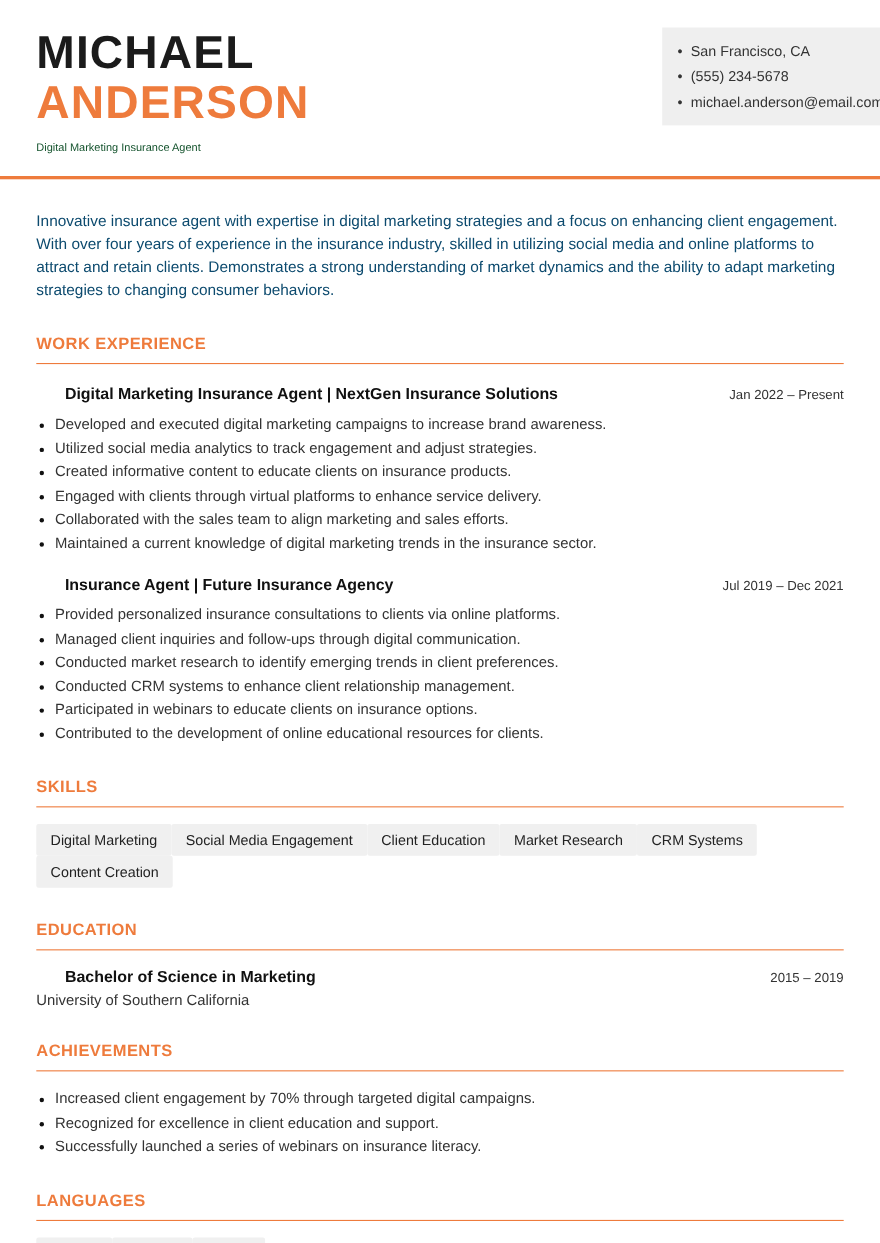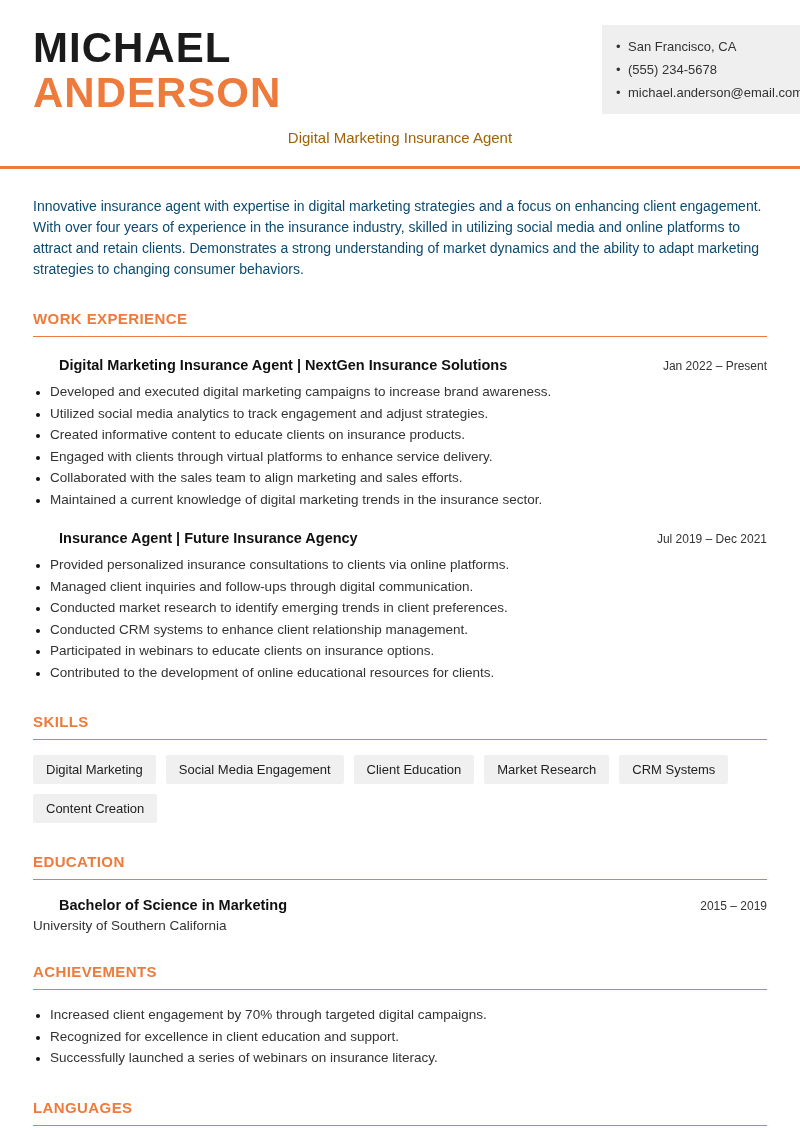--- a/index.html
+++ b/index.html
@@ -22,21 +22,21 @@
   .name {
     margin: 0;
     font-size: 42px;
     font-weight: 800;
     letter-spacing: 1px;
     line-height: 1.06;
     color: #1b1b1b;
   }
   .name .first { display: block; }
   .name .last { display: block; color: var(--accent, #EE7B3C); }
-  .resume-title { margin-top: 14px; font-size: 15px; color: #a16207; text-align: center; }
+  .resume-title { margin-top: 14px; font-size: 10px; color: #14532d; }
   .contact-card {
     position: absolute;
     top: 25px;
     right: 0;
     width: 198px;
     background: var(--contact-bg, #EFEFEF);
     padding: 10px 16px 10px 14px;
     font-size: 13px;
     color: #333333;
   }
@@ -57,21 +57,21 @@
     padding-bottom: 9px;
     border-bottom: 1px solid var(--accent, #EE7B3C);
   }
   .job { margin-top: 20px; }
   .row { display: flex; justify-content: space-between; align-items: baseline; margin-left: 26px; }
   .item-title { margin: 0; font-size: 14.5px; font-weight: 700; color: #111111; }
   .dates { font-size: 12px; color: #333333; white-space: nowrap; margin-left: 16px; }
   ul.bullets { margin: 8px 0 0 0; padding-left: 17px; list-style: disc; }
   ul.bullets li { font-size: 13.5px; line-height: 21.5px; color: #333333; }
   ul.bullets li::marker { color: #111111; font-size: 12px; }
-  .chips { display: flex; flex-wrap: wrap; gap: 10px; margin-top: 15px; }
+  .chips { display: flex; flex-wrap: wrap; margin-top: 15px; }
   .chip {
     background: var(--chip-bg, #F0F0F0);
     color: #222222;
     font-size: 13px;
     padding: 7px 13px;
     border-radius: 2px;
     white-space: nowrap;
   }
   .edu-row { margin-top: 17px; }
   .school { margin-top: 5px; font-size: 13.5px; color: #333333; }

